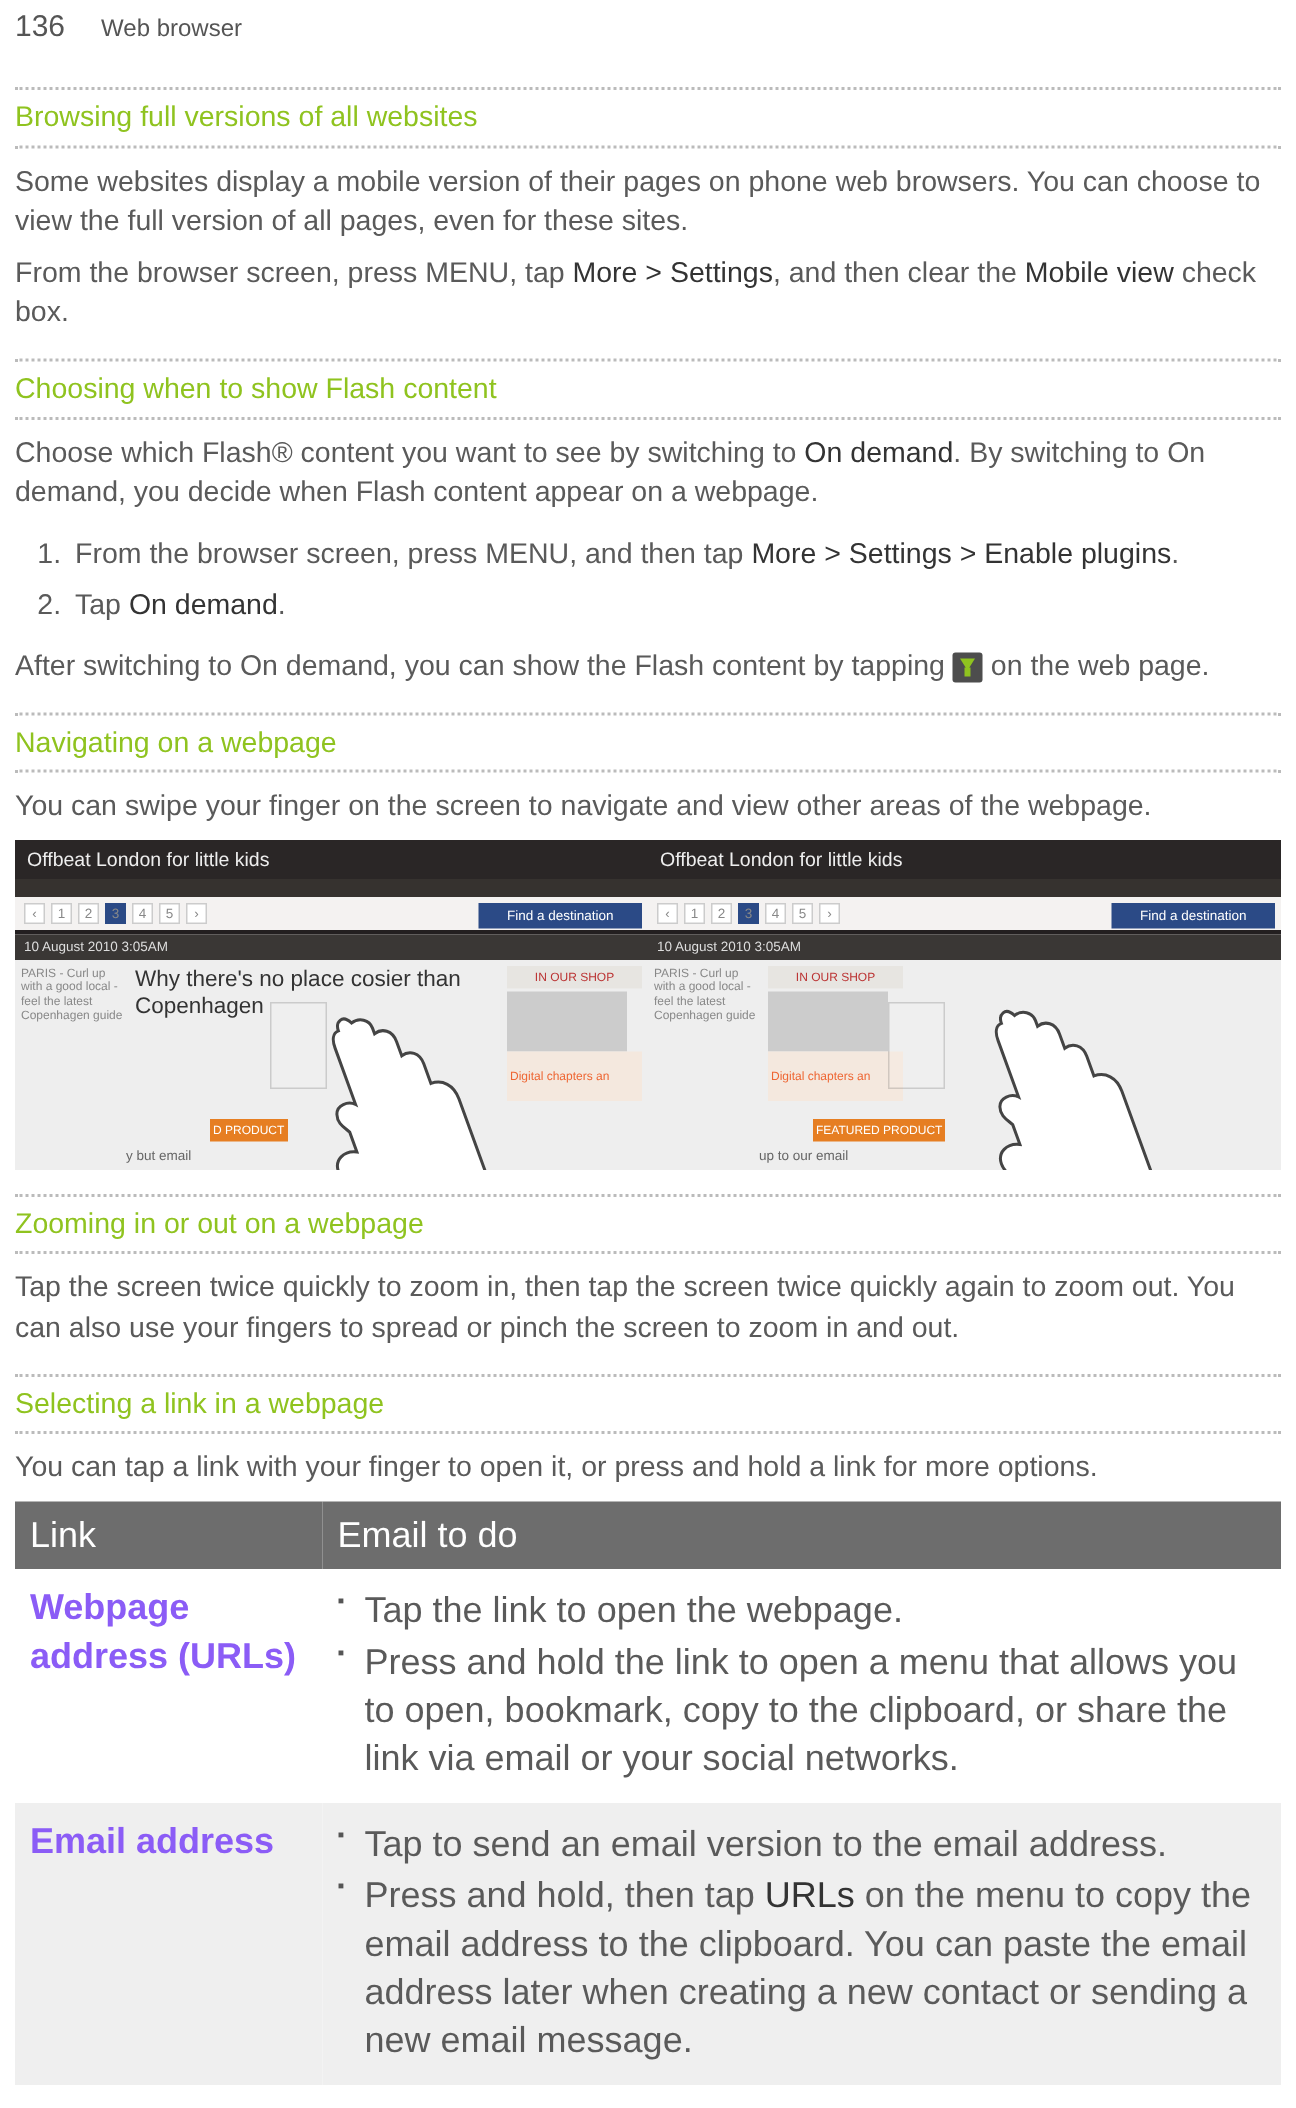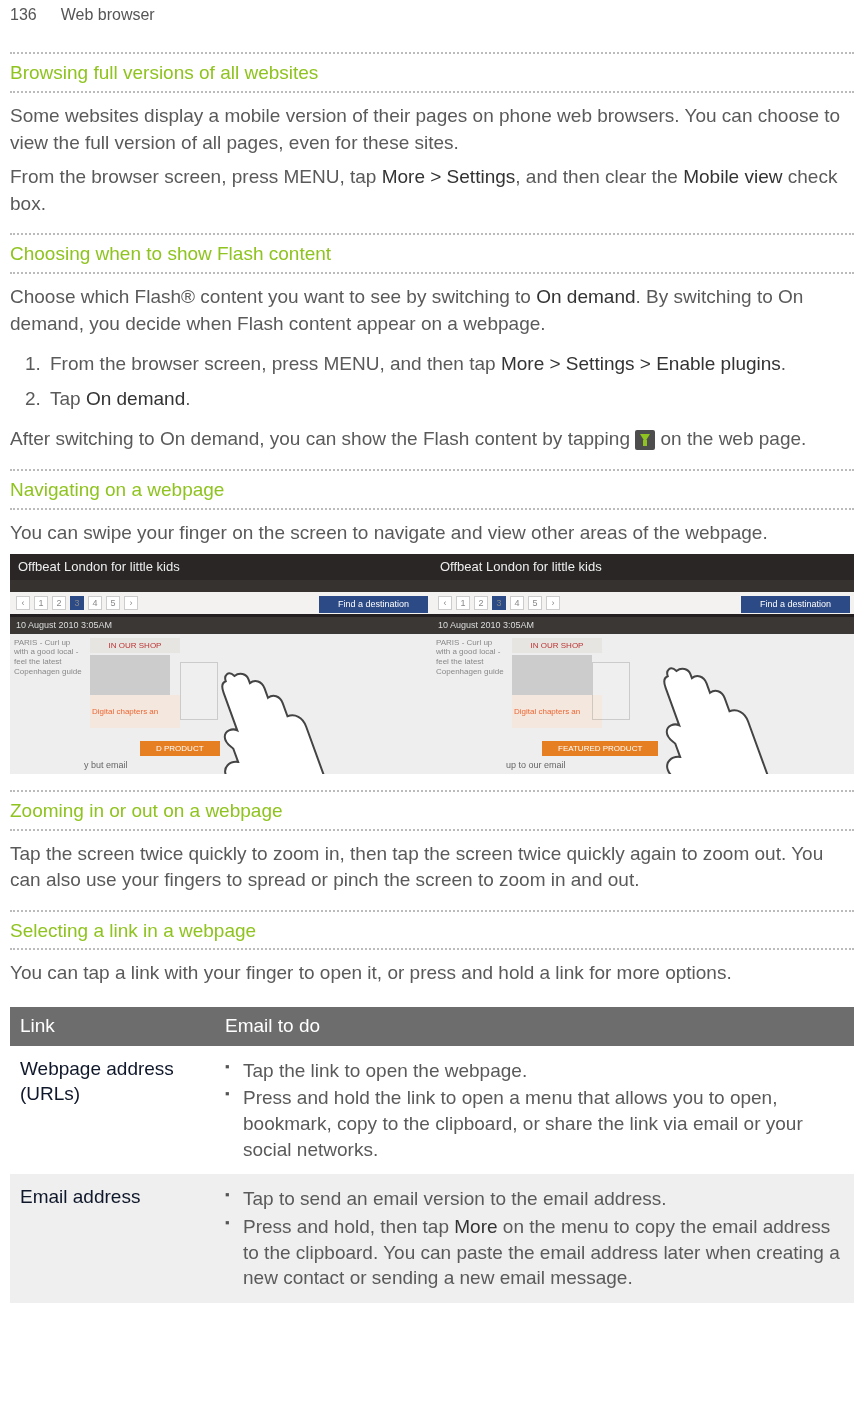--- a/index.html
+++ b/index.html
@@ -13,21 +13,21 @@
     font-size: 19px;
     line-height: 1.4;
     font-weight: 300;
   }
   .page-header {
     display: flex;
     align-items: baseline;
     padding: 4px 0 10px;
   }
   .page-number {
-    font-size: 16px;
+    font-size: 20px;
     color: #555;
     margin-right: 24px;
   }
   .section-name {
     font-size: 16px;
     color: #555;
   }
   .dotted-top {
     border-top: 2px dotted #bbb;
   }
@@ -82,21 +82,21 @@
   .shot-sep { background:#231f20; height:3px;}
   .shot-dest { float:right; background:#2b4a86; color:#fff; font-size:9px; padding:2px 19px; margin-top:-18px; margin-right:4px;}
   .shot-date { background:#3a3735; color:#ddd; font-size:9px; padding:2px 6px;}
   .shot-body { display:flex; gap:6px; padding:4px;}
   .shot-left { width:70px; font-size:8px; color:#888; line-height:1.2;}
   .shot-headline { font-size:15px; color:#333; line-height:1.2;}
   .shot-right { width:90px; }
   .shot-shop { background:#e7e5e1; font-size:8px; color:#b33; padding:2px; text-align:center;}
   .shot-thumb { width:80px; height:40px; background:#ccc; margin-top:2px;}
   .shot-chapter { font-size:8px; color:#e63; background:#f4e8de; padding:11px 2px;}
-  .shot-orange { background:#e67e22; color:#fff; font-size:8px; padding:2px 16px; display:inline-block; margin-top:4px;}
+  .shot-orange { background:#e67e22; color:#fff; font-size:8px; padding:2px 2px; display:inline-block; margin-top:4px;}
   .shot-email { font-size:9px; color:#666; margin-left:74px;}
   .shot-subscribe { background:#231f20; color:#fff; font-size:9px; text-align:center; padding:2px; margin:4px 8px 0;}
   .hand {
     position: absolute;
     right: 115px;
     top: 100px;
     width: 120px;
     transform: rotate(-20deg);
   }
   .hand svg { width: 120px; height: 160px; }
@@ -104,38 +104,38 @@
     position:absolute;
     left:170px; top:108px;
     width:38px; height:58px;
     border:1px solid rgba(0,0,0,0.15);
     background: rgba(255,255,255,0.1);
     pointer-events:none;
   }
   table.link-table {
     width: 100%;
     border-collapse: collapse;
-    margin-top: 20px;
-    font-size: 19px;
+    margin-top: 8px;
+    font-size: 24px;
   }
   table.link-table th {
     background: #6d6d6d;
     color: #fff;
     font-weight: 400;
     text-align: left;
     padding: 6px 10px;
   }
   table.link-table td {
     padding: 10px;
     vertical-align: top;
     line-height: 1.35;
   }
   table.link-table tr.row1 td { background: #fff; }
   table.link-table tr.row2 td { background: #efefef; }
-  table.link-table td.col1 { width: 205px; color:#0f172a; font-weight:400; }
+  table.link-table td.col1 { width: 205px; color:#8b5cf6; font-weight:700; }
   ul.cell-list { list-style: none; padding:0; margin:0; }
   ul.cell-list li { position: relative; padding-left:18px; margin:2px 0; }
   ul.cell-list li:before {
     content:"▪"; position:absolute; left:0; top:0; color:#555; font-size:13px;
   }
   .flash-icon {
     display:inline-block; width:20px; height:20px;
     background:#4d4d4d; vertical-align:middle; position:relative;
     border-radius:2px;
   }
@@ -182,20 +182,23 @@
         <div class="shot-nav-box active">3</div>
         <div class="shot-nav-box">4</div>
         <div class="shot-nav-box">5</div>
         <div class="shot-nav-box">›</div>
     </div>
     <span class="shot-dest">Find a destination</span>
     <div class="shot-sep"></div>
     <div class="shot-date">10 August 2010 3:05AM</div>
     <div class="shot-body">
       <div class="shot-left">PARIS - Curl up with a good local - feel the latest Copenhagen guide</div>
+      <div style="flex:1">
+        <div class="shot-headline">Why there's no place cosier than Copenhagen</div>
+      </div>
       <div class="shot-right">
         <div class="shot-shop">IN OUR SHOP</div>
         <div class="shot-thumb"></div>
         <div class="shot-chapter">Digital chapters an</div>
       </div>
     </div>
     <span class="shot-orange" style="margin-left:130px">D PRODUCT</span>
     <div class="shot-email">y but email</div>
     <div class="shot-subscribe">Subscribe here</div>
     <div class="swipe-box"></div>
@@ -260,18 +263,18 @@
         <li>Tap the link to open the webpage.</li>
         <li>Press and hold the link to open a menu that allows you to open, bookmark, copy to the clipboard, or share the link via email or your social networks.</li>
       </ul>
     </td>
   </tr>
   <tr class="row2">
     <td class="col1">Email address</td>
     <td>
       <ul class="cell-list">
         <li>Tap to send an email version to the email address.</li>
-        <li>Press and hold, then tap <span class="bold">More</span> on the menu to copy the email address to the clipboard. You can paste the email address later when creating a new contact or sending a new email message.</li>
+        <li>Press and hold, then tap <span class="bold">URLs</span> on the menu to copy the email address to the clipboard. You can paste the email address later when creating a new contact or sending a new email message.</li>
       </ul>
     </td>
   </tr>
 </tbody>
   </table>
 
 </body></html>

